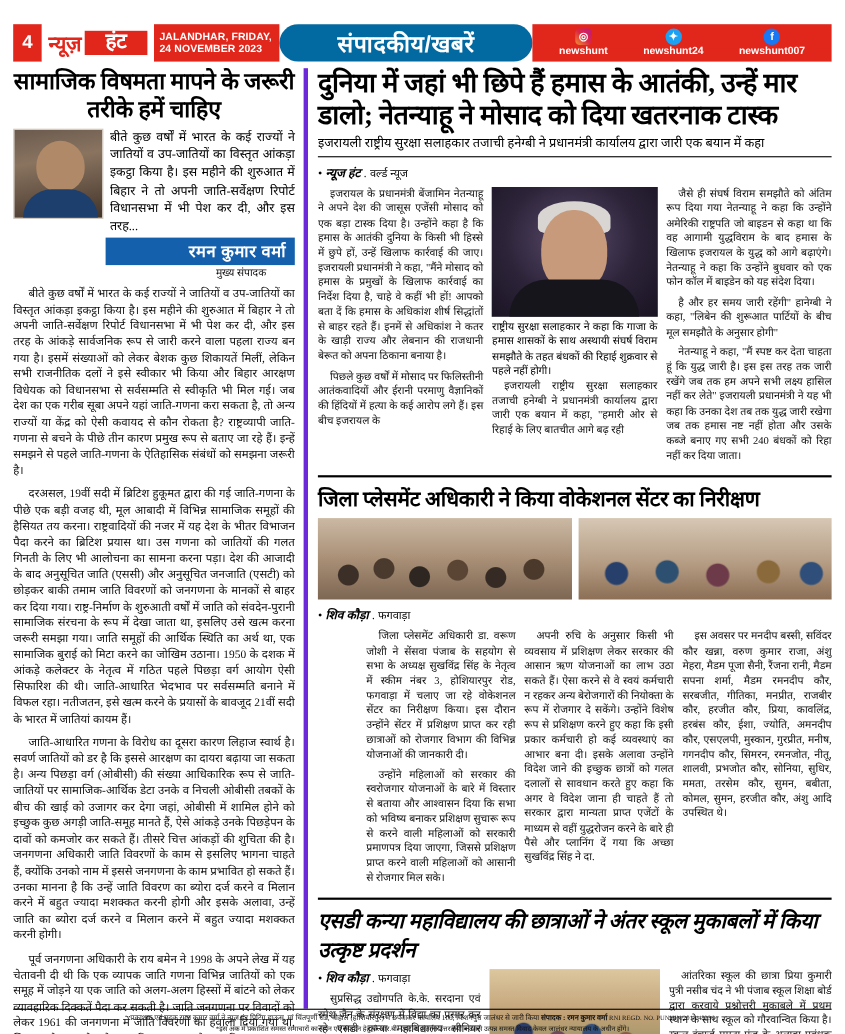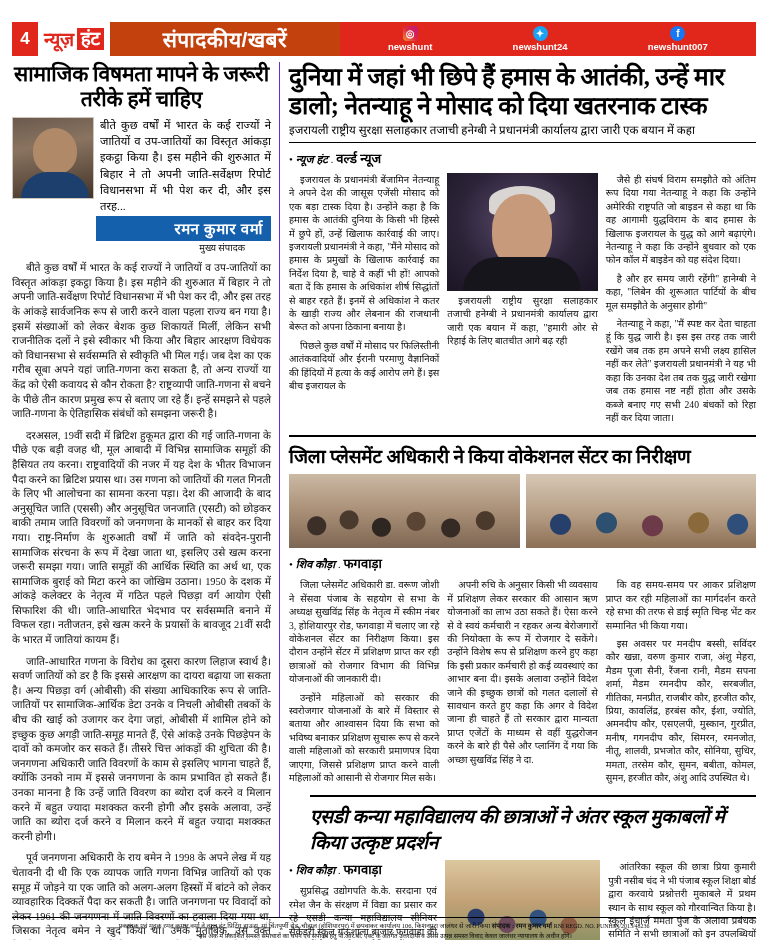--- a/index.html
+++ b/index.html
@@ -22,33 +22,34 @@
   .mh-logo {
     background: #fff; padding: 0 6px; display: flex; align-items: center;
     border-right: 0;
   }
   .mh-logo-text {
     color: #e1261c; font-family: "Liberation Sans", sans-serif;
     font-weight: bold; font-size: 19px; letter-spacing: -0.3px;
     display: flex; align-items: center; gap: 3px;
   }
   .mh-logo-box {
-    background: #e1261c; color: #fff; padding: 0 4px; font-size: 19px; line-height: 22px;
+    background: #e1261c; color: #fff; padding: 0 19px; font-size: 19px; line-height: 22px;
   }
   .mh-date {
     background: #e1261c; color: #fff; padding: 2px 7px 2px 5px;
     display: flex; flex-direction: column; justify-content: center;
     font-family: "Liberation Sans", sans-serif; font-weight: bold;
     font-size: 9.5px; line-height: 11.5px; letter-spacing: 0.1px;
   }
   .mh-section {
-    background: #c2410c; color: #fff; flex: 0 0 230px;
+    background: #0369a1; color: #fff; flex: 0 0 230px;
     display: flex; align-items: center; justify-content: center;
     font-family: "Liberation Sans", sans-serif; font-weight: bold; font-size: 21px;
     letter-spacing: 0.5px;
+    border-radius: 17px;
   }
   .mh-social {
     background: #e1261c; flex: 1; display: flex; align-items: center;
     justify-content: space-around; padding: 1px 8px 2px 8px;
   }
   .soc { display: flex; flex-direction: column; align-items: center; gap: 1px; }
   .soc-icon {
     width: 15px; height: 15px; border-radius: 50%;
     display: flex; align-items: center; justify-content: center;
     font-family: "Liberation Sans", sans-serif; font-size: 10px; font-weight: bold;
@@ -56,21 +57,21 @@
   .soc-ig { background: linear-gradient(45deg,#f09433,#dc2743,#bc1888); color: #fff; border-radius: 4px; }
   .soc-tw { background: #1da1f2; color: #fff; }
   .soc-fb { background: #1877f2; color: #fff; }
   .soc-label {
     color: #fff; font-family: "Liberation Sans", sans-serif;
     font-size: 9.5px; font-weight: bold; line-height: 10px;
   }
 
   
   .content { display: flex; margin: 6px 12px 0 12px; height: 855px; }
-  .col-left { width: 268px; padding-right: 8px; border-right: 1px solid #6d28d9; }
+  .col-left { width: 268px; padding-right: 8px; border-right: 4px solid #6d28d9; }
   .col-right { flex: 1; padding-left: 9px; display: flex; flex-direction: column; }
 
   
   .ed-title {
     font-size: 21px; font-weight: bold; line-height: 25px;
     text-align: center; letter-spacing: -0.2px; margin-bottom: 5px;
   }
   .ed-intro { display: flex; gap: 6px; margin-bottom: 2px; }
   .ed-photo {
     width: 82px; height: 82px; flex: 0 0 82px;
@@ -109,21 +110,21 @@
   }
   .lead-sub {
     font-size: 11.6px; line-height: 15px; margin-bottom: 6px;
     padding-bottom: 4px; border-bottom: 1px solid #000;
   }
   .byline {
     font-size: 10px; margin-bottom: 6px; display: flex; align-items: baseline; gap: 3px;
   }
   .byline .bullet { font-size: 11px; line-height: 10px; }
   .byline .bname { font-weight: bold; font-size: 11px; font-style: italic; }
-  .byline .bplace { font-size: 13px; font-weight: bold; }
+  .byline .bplace { font-size: 10px; }
 
   .story3col { display: flex; gap: 8px; }
   .s3 { flex: 1; }
   .s3 p, .s2 p, .s1 p {
     font-size: 9.6px; line-height: 13.4px; text-align: justify;
     text-indent: 11px; margin-bottom: 5px; color: #111;
   }
   .lead-photo {
     width: 100%; height: 118px; margin-bottom: 3px;
     background: radial-gradient(ellipse at 48% 40%, #5b4c6e 0%, #2c2338 55%, #191322 100%);
@@ -141,21 +142,21 @@
     position: absolute; left: 50%; bottom: 0; transform: translateX(-50%);
     width: 118px; height: 34px; background: #17151c; border-radius: 40px 40px 0 0;
   }
   .photo-cap { font-size: 9.6px; line-height: 13.4px; text-align: justify; }
 
   
   .sect-head {
     font-size: 19px; font-weight: bold; letter-spacing: -0.2px;
     border-top: 2px solid #000; padding-top: 6px; margin-top: 6px; margin-bottom: 5px;
   }
-  .sect-head.italic { font-style: italic; margin-left: 21px; }
+  .sect-head.italic { font-style: italic; }
   .photo-strip { display: flex; gap: 6px; margin-bottom: 6px; }
   .ph { flex: 1; height: 74px; position: relative; overflow: hidden; background: #b9a894; }
   .ph.crowd {
     background:
       radial-gradient(circle at 12% 70%, #3b2f28 9px, transparent 10px),
       radial-gradient(circle at 26% 62%, #4a3a2e 9px, transparent 10px),
       radial-gradient(circle at 40% 72%, #2e2620 9px, transparent 10px),
       radial-gradient(circle at 55% 64%, #5a4434 9px, transparent 10px),
       radial-gradient(circle at 70% 73%, #362b24 9px, transparent 10px),
       radial-gradient(circle at 85% 63%, #4b3a2c 9px, transparent 10px),
@@ -172,21 +173,21 @@
   }
   .ph.school {
     background:
       radial-gradient(circle at 20% 55%, #2b3d6b 8px, transparent 9px),
       radial-gradient(circle at 40% 62%, #6d4a5c 8px, transparent 9px),
       radial-gradient(circle at 60% 56%, #30507d 8px, transparent 9px),
       radial-gradient(circle at 80% 63%, #8a5b42 8px, transparent 9px),
       linear-gradient(180deg,#dcc79f 0%,#c2a176 40%,#6f8a5a 100%);
   }
   .mid-grid { display: flex; gap: 8px; }
-  .mid-grid .colA { flex: 1; }
+  .mid-grid .colA { flex: 1; margin-left: 44px; }
   .mid-grid .colB { flex: 1; }
   .mid-grid .colC { flex: 1; }
 
   .bottom-grid { display: flex; gap: 8px; }
   .bottom-grid .bcol { flex: 1; }
   .bottom-grid .bphoto { flex: 1.05; }
   .bphoto .ph { height: 104px; }
 
   
   .footer {
@@ -203,20 +204,24 @@
 
 <div class="page">
 
   <div class="masthead">
     <div class="mh-pageno">4</div>
     <div class="mh-logo">
       <span class="mh-logo-text">
         <span>न्यूज़</span>
         <span class="mh-logo-box">हंट</span>
       </span>
+    </div>
+    <div class="mh-date">
+      <span>JALANDHAR, FRIDAY,</span>
+      <span>24 NOVEMBER 2023</span>
     </div>
     <div class="mh-section">संपादकीय/खबरें</div>
     <div class="mh-social">
       <div class="soc">
         <span class="soc-icon soc-ig">◎</span>
         <span class="soc-label">newshunt</span>
       </div>
       <div class="soc">
         <span class="soc-icon soc-tw">✦</span>
         <span class="soc-label">newshunt24</span>
@@ -261,20 +266,21 @@
           <div class="s3">
             <p>इजरायल के प्रधानमंत्री बेंजामिन नेतन्याहू ने अपने देश की जासूस एजेंसी मोसाद को एक बड़ा टास्क दिया है। उन्होंने कहा है कि हमास के आतंकी दुनिया के किसी भी हिस्से में छुपे हों, उन्हें खिलाफ कार्रवाई की जाए। इजरायली प्रधानमंत्री ने कहा, "मैंने मोसाद को हमास के प्रमुखों के खिलाफ कार्रवाई का निर्देश दिया है, चाहे वे कहीं भी हों! आपको बता दें कि हमास के अधिकांश शीर्ष सिद्धांतों से बाहर रहते हैं। इनमें से अधिकांश ने कतर के खाड़ी राज्य और लेबनान की राजधानी बेरूत को अपना ठिकाना बनाया है।</p>
             <p>पिछले कुछ वर्षों में मोसाद पर फिलिस्तीनी आतंकवादियों और ईरानी परमाणु वैज्ञानिकों की हिंदियों में हत्या के कई आरोप लगे हैं। इस बीच इजरायल के</p>
           </div>
           <div class="s3">
             <div class="lead-photo">
               <div class="hair"></div>
               <div class="face"></div>
               <div class="body"></div>
             </div>
+            <div class="photo-cap">राष्ट्रीय सुरक्षा सलाहकार ने कहा कि गाजा के हमास शासकों के साथ अस्थायी संघर्ष विराम समझौते के तहत बंधकों की रिहाई शुक्रवार से पहले नहीं होगी।</div>
             <p>इजरायली राष्ट्रीय सुरक्षा सलाहकार तजाची हनेग्बी ने प्रधानमंत्री कार्यालय द्वारा जारी एक बयान में कहा, "हमारी ओर से रिहाई के लिए बातचीत आगे बढ़ रही</p>
           </div>
           <div class="s3">
             <p>जैसे ही संघर्ष विराम समझौते को अंतिम रूप दिया गया नेतन्याहू ने कहा कि उन्होंने अमेरिकी राष्ट्रपति जो बाइडन से कहा था कि वह आगामी युद्धविराम के बाद हमास के खिलाफ इजरायल के युद्ध को आगे बढ़ाएंगे। नेतन्याहू ने कहा कि उन्होंने बुधवार को एक फोन कॉल में बाइडेन को यह संदेश दिया।</p>
             <p>है और हर समय जारी रहेंगी" हानेग्बी ने कहा, "लिबेन की शुरूआत पार्टियों के बीच मूल समझौते के अनुसार होगी"</p>
             <p>नेतन्याहू ने कहा, "मैं स्पष्ट कर देता चाहता हूं कि युद्ध जारी है। इस इस तरह तक जारी रखेंगे जब तक हम अपने सभी लक्ष्य हासिल नहीं कर लेते" इजरायली प्रधानमंत्री ने यह भी कहा कि उनका देश तब तक युद्ध जारी रखेगा जब तक हमास नष्ट नहीं होता और उसके कब्जे बनाए गए सभी 240 बंधकों को रिहा नहीं कर दिया जाता।</p>
           </div>
         </div>
       </div>
 
@@ -292,21 +298,20 @@
         </div>
         <div class="mid-grid">
           <div class="colA s3">
             <p>जिला प्लेसमेंट अधिकारी डा. वरूण जोशी ने सेंसवा पंजाब के सहयोग से सभा के अध्यक्ष सुखविंद्र सिंह के नेतृत्व में स्कीम नंबर 3, होशियारपुर रोड, फगवाड़ा में चलाए जा रहे वोकेशनल सेंटर का निरीक्षण किया। इस दौरान उन्होंने सेंटर में प्रशिक्षण प्राप्त कर रही छात्राओं को रोजगार विभाग की विभिन्न योजनाओं की जानकारी दी।</p>
             <p>उन्होंने महिलाओं को सरकार की स्वरोजगार योजनाओं के बारे में विस्तार से बताया और आश्वासन दिया कि सभा को भविष्य बनाकर प्रशिक्षण सुचारू रूप से करने वाली महिलाओं को सरकारी प्रमाणपत्र दिया जाएगा, जिससे प्रशिक्षण प्राप्त करने वाली महिलाओं को आसानी से रोजगार मिल सके।</p>
           </div>
           <div class="colB s3">
             <p>अपनी रुचि के अनुसार किसी भी व्यवसाय में प्रशिक्षण लेकर सरकार की आसान ऋण योजनाओं का लाभ उठा सकते हैं। ऐसा करने से वे स्वयं कर्मचारी न रहकर अन्य बेरोजगारों की नियोक्ता के रूप में रोजगार दे सकेंगे। उन्होंने विशेष रूप से प्रशिक्षण करने हुए कहा कि इसी प्रकार कर्मचारी हो कई व्यवस्थाएं का आभार बना दी। इसके अलावा उन्होंने विदेश जाने की इच्छुक छात्रों को गलत दलालों से सावधान करते हुए कहा कि अगर वे विदेश जाना ही चाहते हैं तो सरकार द्वारा मान्यता प्राप्त एजेंटों के माध्यम से वहीं युद्धरोजन करने के बारे ही पैसे और प्लानिंग दें गया कि अच्छा सुखविंद्र सिंह ने दा.</p>
           </div>
           <div class="colC s3">
-            <p>कि वह समय-समय पर आकर प्रशिक्षण प्राप्त कर रही महिलाओं का मार्गदर्शन करते रहे सभा की तरफ से डाई स्मृति चिन्ह भेंट कर सम्मानित भी किया गया।</p>
             <p>इस अवसर पर मनदीप बस्सी, सविंदर कौर खन्ना, वरुण कुमार राजा, अंशु मेहरा, मैडम पूजा सैनी, रैंजना रानी, मैडम सपना शर्मा, मैडम रमनदीप कौर, सरबजीत, गीतिका, मनप्रीत, राजबीर कौर, हरजीत कौर, प्रिया, कावलिंद्र, हरबंस कौर, ईशा, ज्योति, अमनदीप कौर, एसएलपी, मुस्कान, गुरप्रीत, मनीष, गगनदीप कौर, सिमरन, रमनजोत, नीतू, शालवी, प्रभजोत कौर, सोनिया, सुधिर, ममता, तरसेम कौर, सुमन, बबीता, कोमल, सुमन, हरजीत कौर, अंशु आदि उपस्थित थे।</p>
           </div>
         </div>
       </div>
 
       <div>
         <div class="sect-head italic">एसडी कन्या महाविद्यालय की छात्राओं ने अंतर स्कूल मुकाबलों में किया उत्कृष्ट प्रदर्शन</div>
         <div class="bottom-grid">
           <div class="bcol s3">
             <div class="byline">

